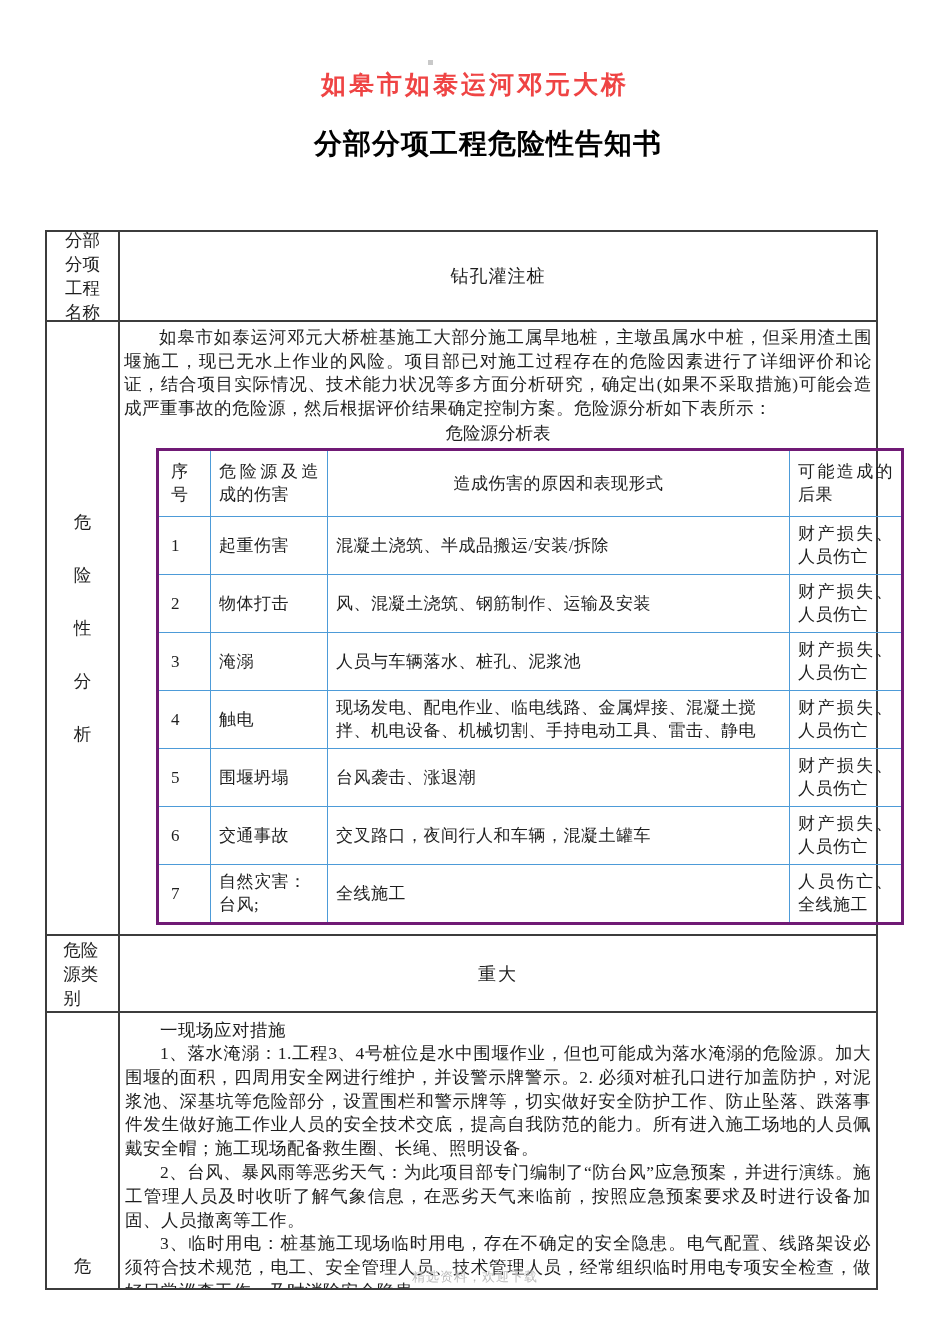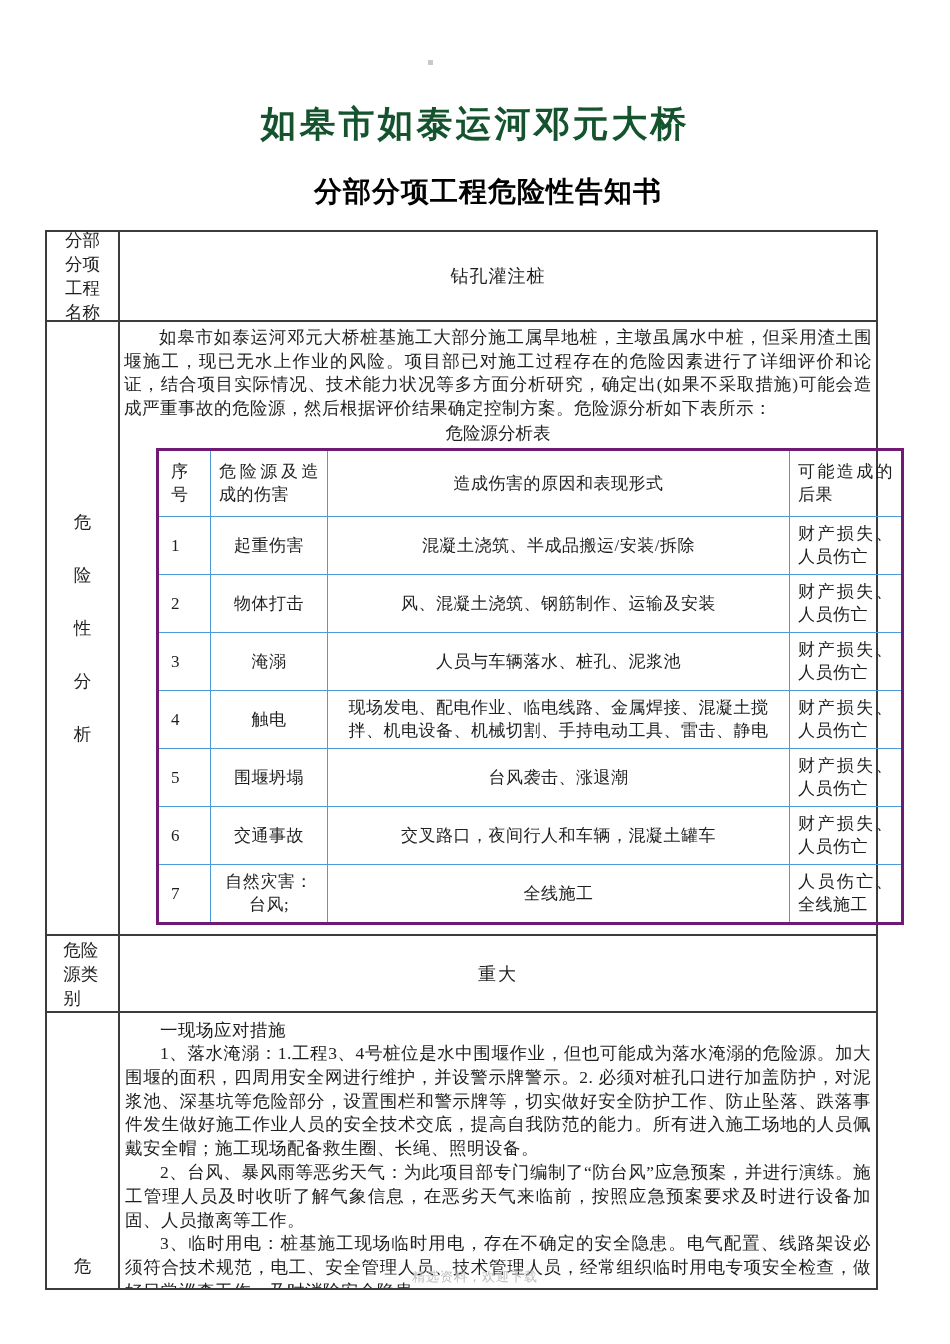--- a/index.html
+++ b/index.html
@@ -10,25 +10,25 @@
     background:#ffffff;
     font-family:"Liberation Serif","DejaVu Serif",serif;
     color:#1f1f1f;
     overflow:hidden;
   }
   .stray-dot{
     position:absolute;left:428px;top:60px;
     width:5px;height:5px;background:#c9c9c9;
   }
   .doc-title{
-    margin:0;padding-top:100px;
-    text-align:center;
-    font-size:36px;font-weight:bold;
+    margin:0;padding-top:68px;
+    text-align:center;
+    font-size:25px;font-weight:bold;
     letter-spacing:3px;
-    color:#14532d;
+    color:#ef4444;
   }
   .doc-subtitle{
     margin:24px 0 0 0;
     text-align:center;
     font-size:28px;font-weight:bold;
     letter-spacing:1px;
     color:#000;
     padding-left:26px;
   }
   .outer-table{
@@ -78,21 +78,20 @@
     border-collapse:collapse;
     border:3px solid #701a75;
     margin-left:32px;
   }
   table.hazard td{
     border:1.5px solid #4d9bd8;
     padding:5px 8px 6px 8px;
     font-size:17px;line-height:23px;
     vertical-align:middle;
     letter-spacing:0.5px;
-    text-align:center;
   }
   table.hazard td.c-no{width:31px;text-align:left;padding-left:12px;}
   table.hazard td.c-src{width:100px;}
   table.hazard td.c-cause{width:auto;}
   table.hazard td.c-result{width:95px;text-align:justify;}
   table.hazard tr.hdr td{height:54px;}
   table.hazard tr.hdr td.c-src,
   table.hazard tr.hdr td.c-result{text-align:justify;}
   table.hazard tr.hdr td.c-cause{text-align:center;}
   table.hazard tr.data td{height:36px;}

